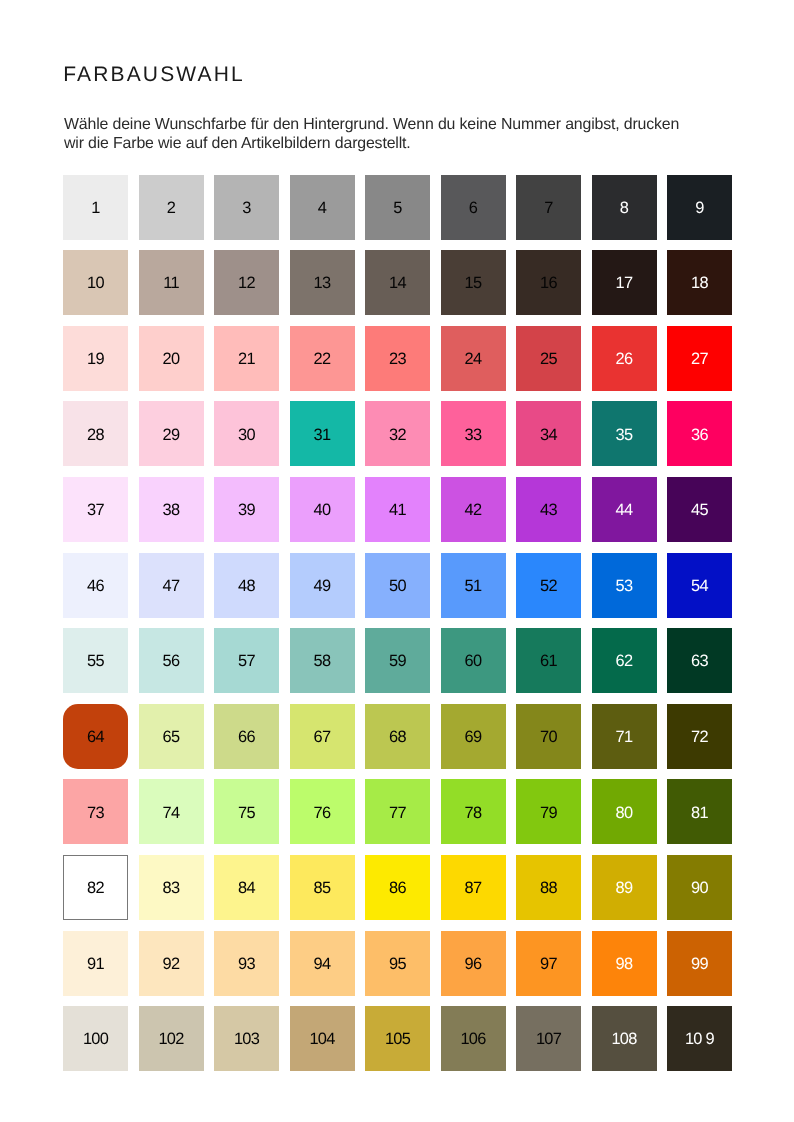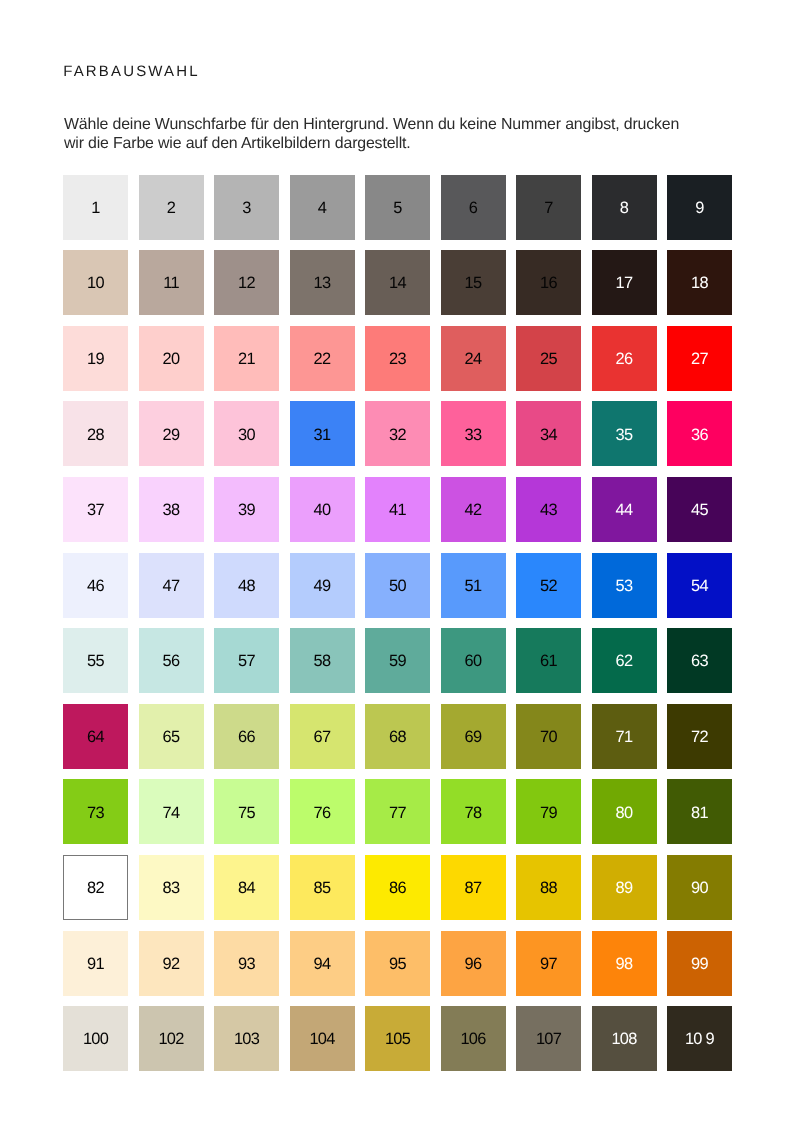--- a/index.html
+++ b/index.html
@@ -1,20 +1,20 @@
 <!DOCTYPE html>
 <html lang="de"><head>
 <meta charset="utf-8">
 <title>FARBAUSWAHL</title>
 <style>
   html,body{margin:0;padding:0;}
   body{width:794px;height:1122px;background:#fff;font-family:"Liberation Sans",sans-serif;
        -webkit-font-smoothing:antialiased;text-rendering:geometricPrecision;overflow:hidden;}
   .page{position:relative;width:794px;height:1122px;background:#ffffff;}
-  .title{position:absolute;left:63.2px;top:63.6px;font-size:15px;letter-spacing:2.16px;
+  .title{position:absolute;left:63.2px;top:63.6px;font-size:21px;letter-spacing:2.16px;
          color:#1a1a1a;font-weight:400;line-height:1;white-space:nowrap;}
   .desc{position:absolute;left:64px;top:116px;width:618px;font-size:15.9px;line-height:18.6px;letter-spacing:-0.16px;
         color:#2b2b2b;font-weight:400;}
   .grid{position:absolute;left:63px;top:174.6px;width:669px;
         display:grid;grid-template-columns:repeat(9,65px);grid-auto-rows:65px;
         column-gap:10.5px;row-gap:10.6px;}
   .sw{position:relative;box-sizing:border-box;display:flex;align-items:center;justify-content:center;}
   .sw .n{font-size:16.4px;line-height:1;font-weight:400;letter-spacing:-0.7px;display:block;transform:translateY(1.2px);}
   .sw.dark .n{color:#050505;}
   .sw.light .n{color:#ffffff;}
@@ -109,21 +109,21 @@
       </div>
       <div class="sw dark" style="background: rgb(248, 226, 232);">
         <span class="n">28</span>
       </div>
       <div class="sw dark" style="background: rgb(253, 207, 223);">
         <span class="n">29</span>
       </div>
       <div class="sw dark" style="background: rgb(253, 195, 217);">
         <span class="n">30</span>
       </div>
-      <div class="sw dark" style="background: #3b82f6;">
+      <div class="sw dark" style="background: #14b8a6;">
         <span class="n">31</span>
       </div>
       <div class="sw dark" style="background: rgb(253, 140, 180);">
         <span class="n">32</span>
       </div>
       <div class="sw dark" style="background: rgb(254, 97, 155);">
         <span class="n">33</span>
       </div>
       <div class="sw dark" style="background: rgb(232, 74, 135);">
         <span class="n">34</span>
@@ -208,21 +208,21 @@
       </div>
       <div class="sw dark" style="background: rgb(22, 122, 92);">
         <span class="n">61</span>
       </div>
       <div class="sw light" style="background: rgb(4, 106, 75);">
         <span class="n">62</span>
       </div>
       <div class="sw light" style="background: rgb(1, 57, 36);">
         <span class="n">63</span>
       </div>
-      <div class="sw dark" style="background: #be185d;">
+      <div class="sw dark" style="background: #c2410c; border-radius: 15px;">
         <span class="n">64</span>
       </div>
       <div class="sw dark" style="background: rgb(226, 240, 172);">
         <span class="n">65</span>
       </div>
       <div class="sw dark" style="background: rgb(205, 218, 138);">
         <span class="n">66</span>
       </div>
       <div class="sw dark" style="background: rgb(214, 229, 111);">
         <span class="n">67</span>
@@ -235,21 +235,21 @@
       </div>
       <div class="sw dark" style="background: rgb(132, 135, 27);">
         <span class="n">70</span>
       </div>
       <div class="sw light" style="background: rgb(93, 93, 16);">
         <span class="n">71</span>
       </div>
       <div class="sw light" style="background: rgb(61, 58, 1);">
         <span class="n">72</span>
       </div>
-      <div class="sw dark" style="background: #84cc16;">
+      <div class="sw dark" style="background: #fca5a5;">
         <span class="n">73</span>
       </div>
       <div class="sw dark" style="background: rgb(218, 252, 188);">
         <span class="n">74</span>
       </div>
       <div class="sw dark" style="background: rgb(200, 252, 147);">
         <span class="n">75</span>
       </div>
       <div class="sw dark" style="background: rgb(188, 252, 107);">
         <span class="n">76</span>

